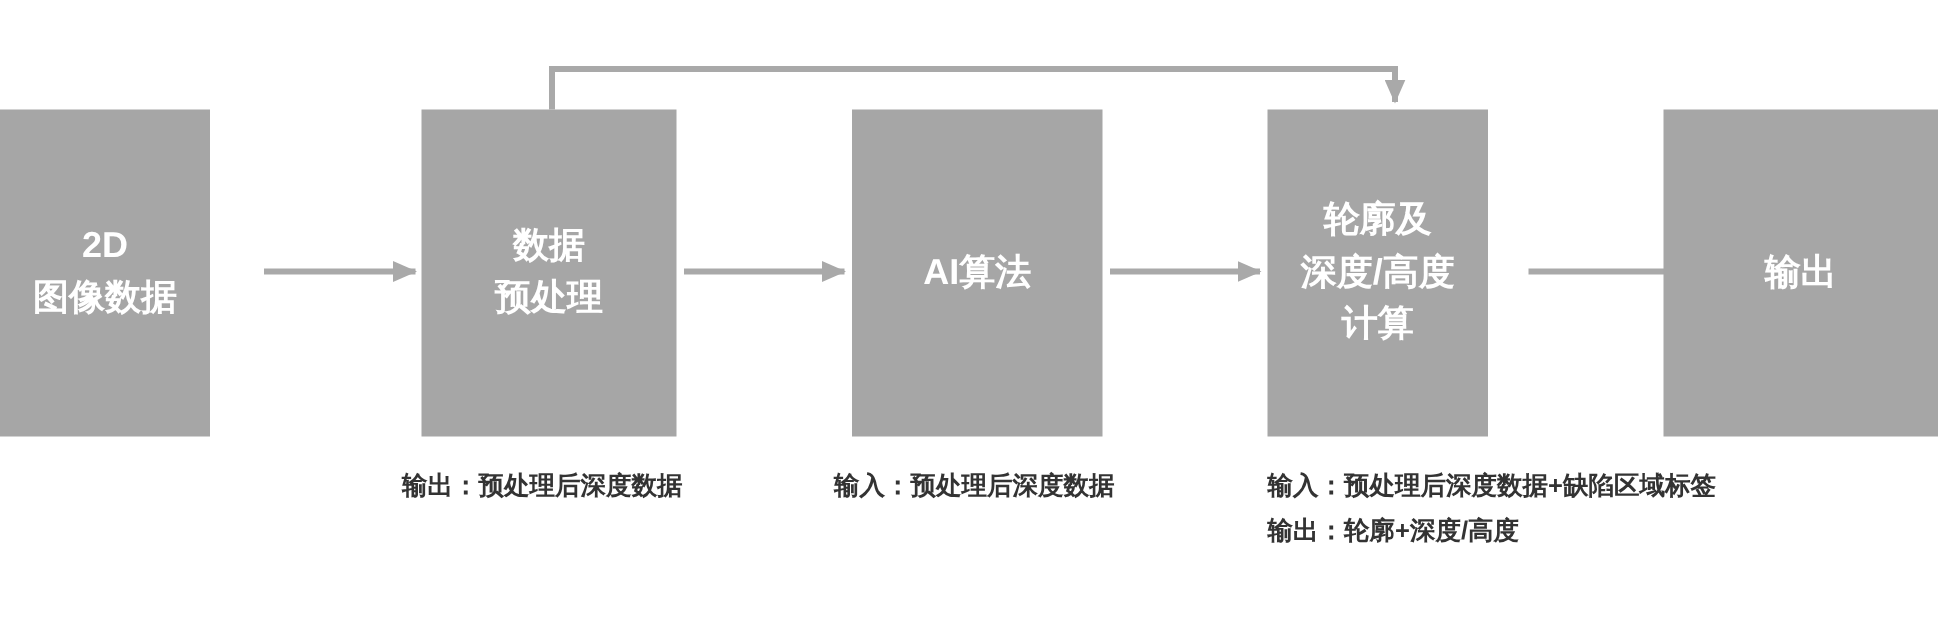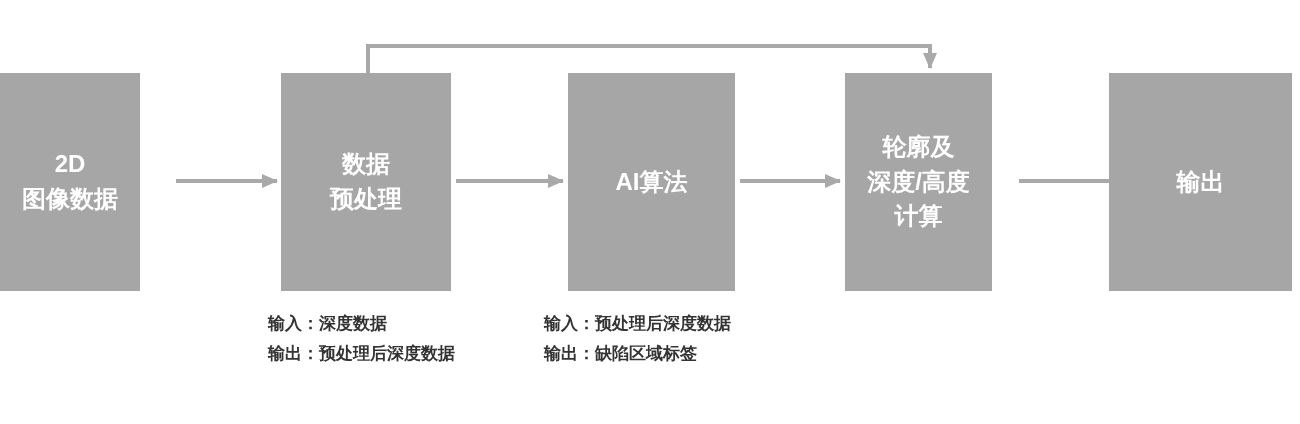--- a/index.html
+++ b/index.html
@@ -66,23 +66,25 @@
 
   <div class="node" style="left:568px; width:167px">AI算法</div>
 
   <div class="node" style="left:845px; width:147px">轮廓及
 深度/高度
 计算</div>
 
   <div class="node" style="left:1109px; width:183px">输出</div>
 
   <div class="annotation" style="left:268px">
-    <div>输入：深度数据</div>
     <div>输出：预处理后深度数据</div>
   </div>
 
-  <div class="annotation" style="left:544px">
+  <div class="annotation" style="left:556px">
     <div>输入：预处理后深度数据</div>
-    <div>输出：缺陷区域标签</div>
   </div>
 
+  <div class="annotation" style="left:845px">
+    <div>输入：预处理后深度数据+缺陷区域标签</div>
+    <div>输出：轮廓+深度/高度</div>
+  </div>
 
 </div>
 
 </body></html>

